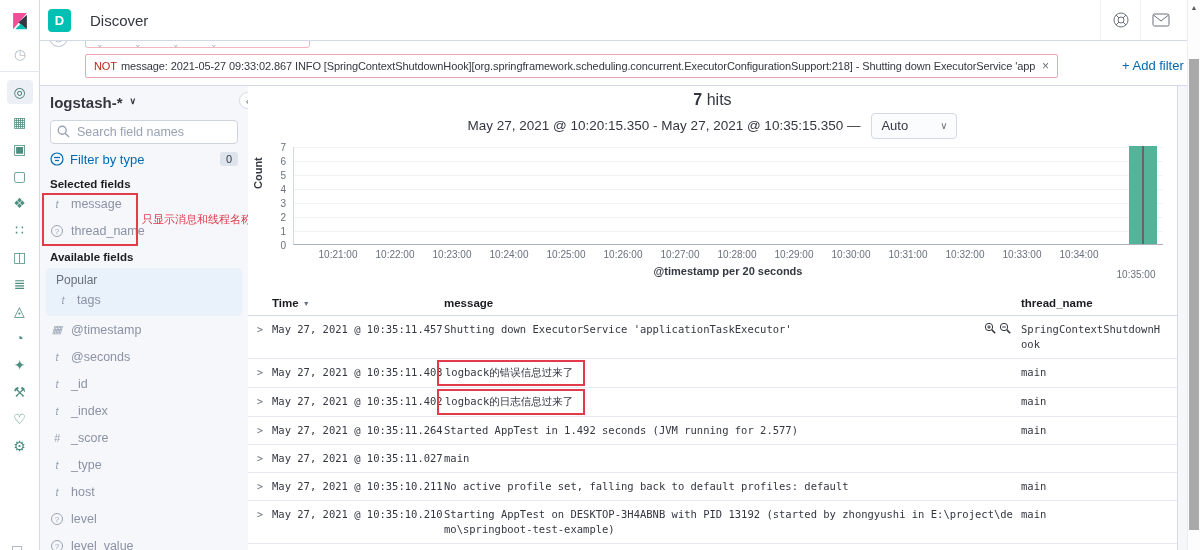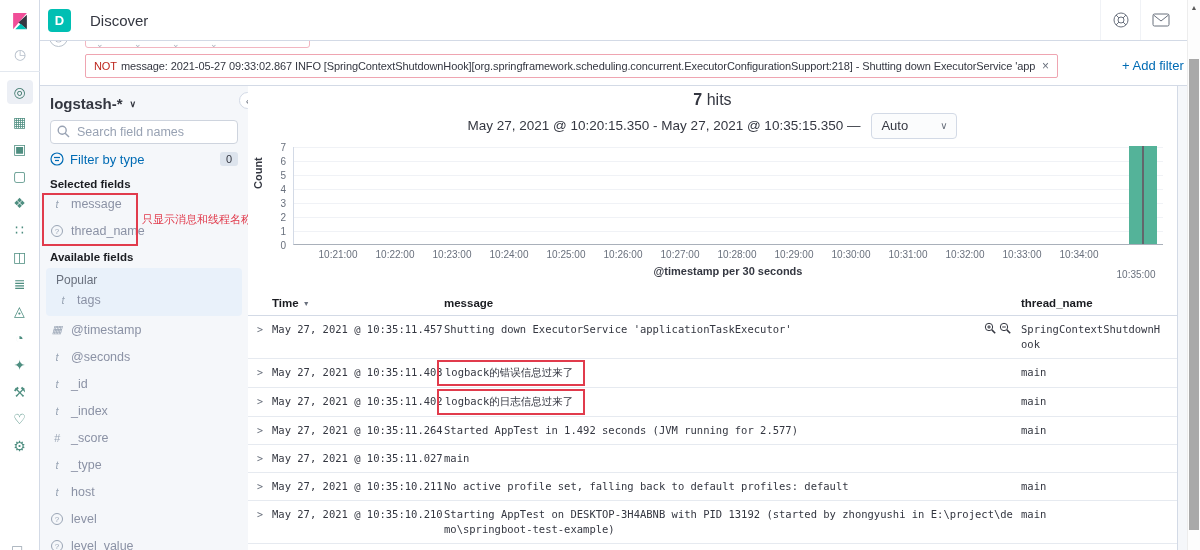--- a/index.html
+++ b/index.html
@@ -27,21 +27,21 @@
   .clock-circle { position: absolute; left: 9px; top: -13px; width: 19px; height: 19px; border: 1px solid #b9c2cc; border-radius: 50%; color: #98a2b3; font-size: 11px; line-height: 17px; text-align: center; background: #fff; }
   .query-partial { position: absolute; left: 45px; top: -13px; width: 225px; height: 20px; background: #fff; border: 1px solid #f2b6c1; border-radius: 3px; overflow: hidden; color: #aab2bd; font-size: 9px; padding: 10px 10px 0; letter-spacing: 14px; }
   .filter-pill { position: absolute; left: 45px; top: 13px; width: 973px; height: 24px; background: #fff; border: 1px solid #efa5b1; border-radius: 2px; display: flex; align-items: center; padding: 0 8px; font-size: 11px; color: #343741; letter-spacing: -0.1px; white-space: nowrap; }
   .filter-pill .ftext { overflow: hidden; flex: 0 1 auto; }
   .filter-pill .not { color: #bd271e; margin-right: 4px; flex: none; }
   .filter-pill .fx { margin-left: 7px; color: #69707d; font-size: 12px; flex: none; cursor: pointer; }
   .add-filter { position: absolute; left: 1082px; top: 17px; color: #006bb4; font-size: 13px; cursor: pointer; text-decoration: none; }
 
   
   .sidebar { position: absolute; left: 40px; top: 86px; width: 208px; height: 464px; background: #f5f7fa; padding: 8px 10px 0; }
-  .sb-pattern { display: flex; align-items: center; height: 18px; font-size: 15px; font-weight: bold; color: #343741; cursor: pointer; }
+  .sb-pattern { display: flex; align-items: flex-start; height: 18px; font-size: 15px; font-weight: bold; color: #343741; cursor: pointer; }
   .sb-pattern .caret { font-size: 9px; color: #343741; margin-left: 7px; margin-top: 2px; }
   .sb-collapse { position: absolute; right: -8px; top: 6px; width: 17px; height: 17px; border-radius: 50%; border: 1px solid #d3dae6; background: #fff; color: #69707d; font-size: 11px; line-height: 14px; text-align: center; cursor: pointer; }
   .sb-search { position: relative; margin-top: 8px; height: 24px; }
   .sb-search input { width: 100%; height: 24px; border: 1px solid #ced4de; border-radius: 4px; background: #fff; padding: 0 6px 0 26px; font-size: 12.5px; color: #343741; font-family: "Liberation Sans", sans-serif; }
   .sb-search input::placeholder { color: #98a2b3; }
   .sb-search svg { position: absolute; left: 7px; top: 5px; }
   .sb-filter-row { margin-top: 7px; height: 16px; display: flex; align-items: center; }
   .fbt { display: flex; align-items: center; gap: 6px; color: #006bb4; font-size: 13px; cursor: pointer; }
   .fbt-badge { margin-left: auto; background: #dde4ed; color: #343741; font-size: 11px; border-radius: 3px; padding: 1px 6px; }
   .sb-heading { margin-top: 11px; font-size: 11.5px; font-weight: bold; color: #1a1c21; height: 12px; }
@@ -267,21 +267,21 @@
           <div class="grid" style="top: 14px;"></div>
           <div class="grid" style="top: 28px;"></div>
           <div class="grid" style="top: 42px;"></div>
           <div class="grid" style="top: 56px;"></div>
           <div class="grid" style="top: 70px;"></div>
           <div class="grid" style="top: 84px;"></div>
           <div class="bar" style="height: 98px; background: rgb(84, 179, 153);">
             <div class="bar-marker"></div>
           </div>
         </div>
-      <div class="xlabel">@timestamp per 30 seconds</div>
+      <div class="xlabel">@timestamp per 20 seconds</div>
     <div class="ytick" style="top: 1px;">7</div>
         <div class="ytick" style="top: 15px;">6</div>
         <div class="ytick" style="top: 29px;">5</div>
         <div class="ytick" style="top: 43px;">4</div>
         <div class="ytick" style="top: 57px;">3</div>
         <div class="ytick" style="top: 71px;">2</div>
         <div class="ytick" style="top: 85px;">1</div>
         <div class="ytick" style="top: 99px;">0</div>
         <div class="xtick" style="left: 62px;">10:21:00</div>
         <div class="xtick" style="left: 119px;">10:22:00</div>

